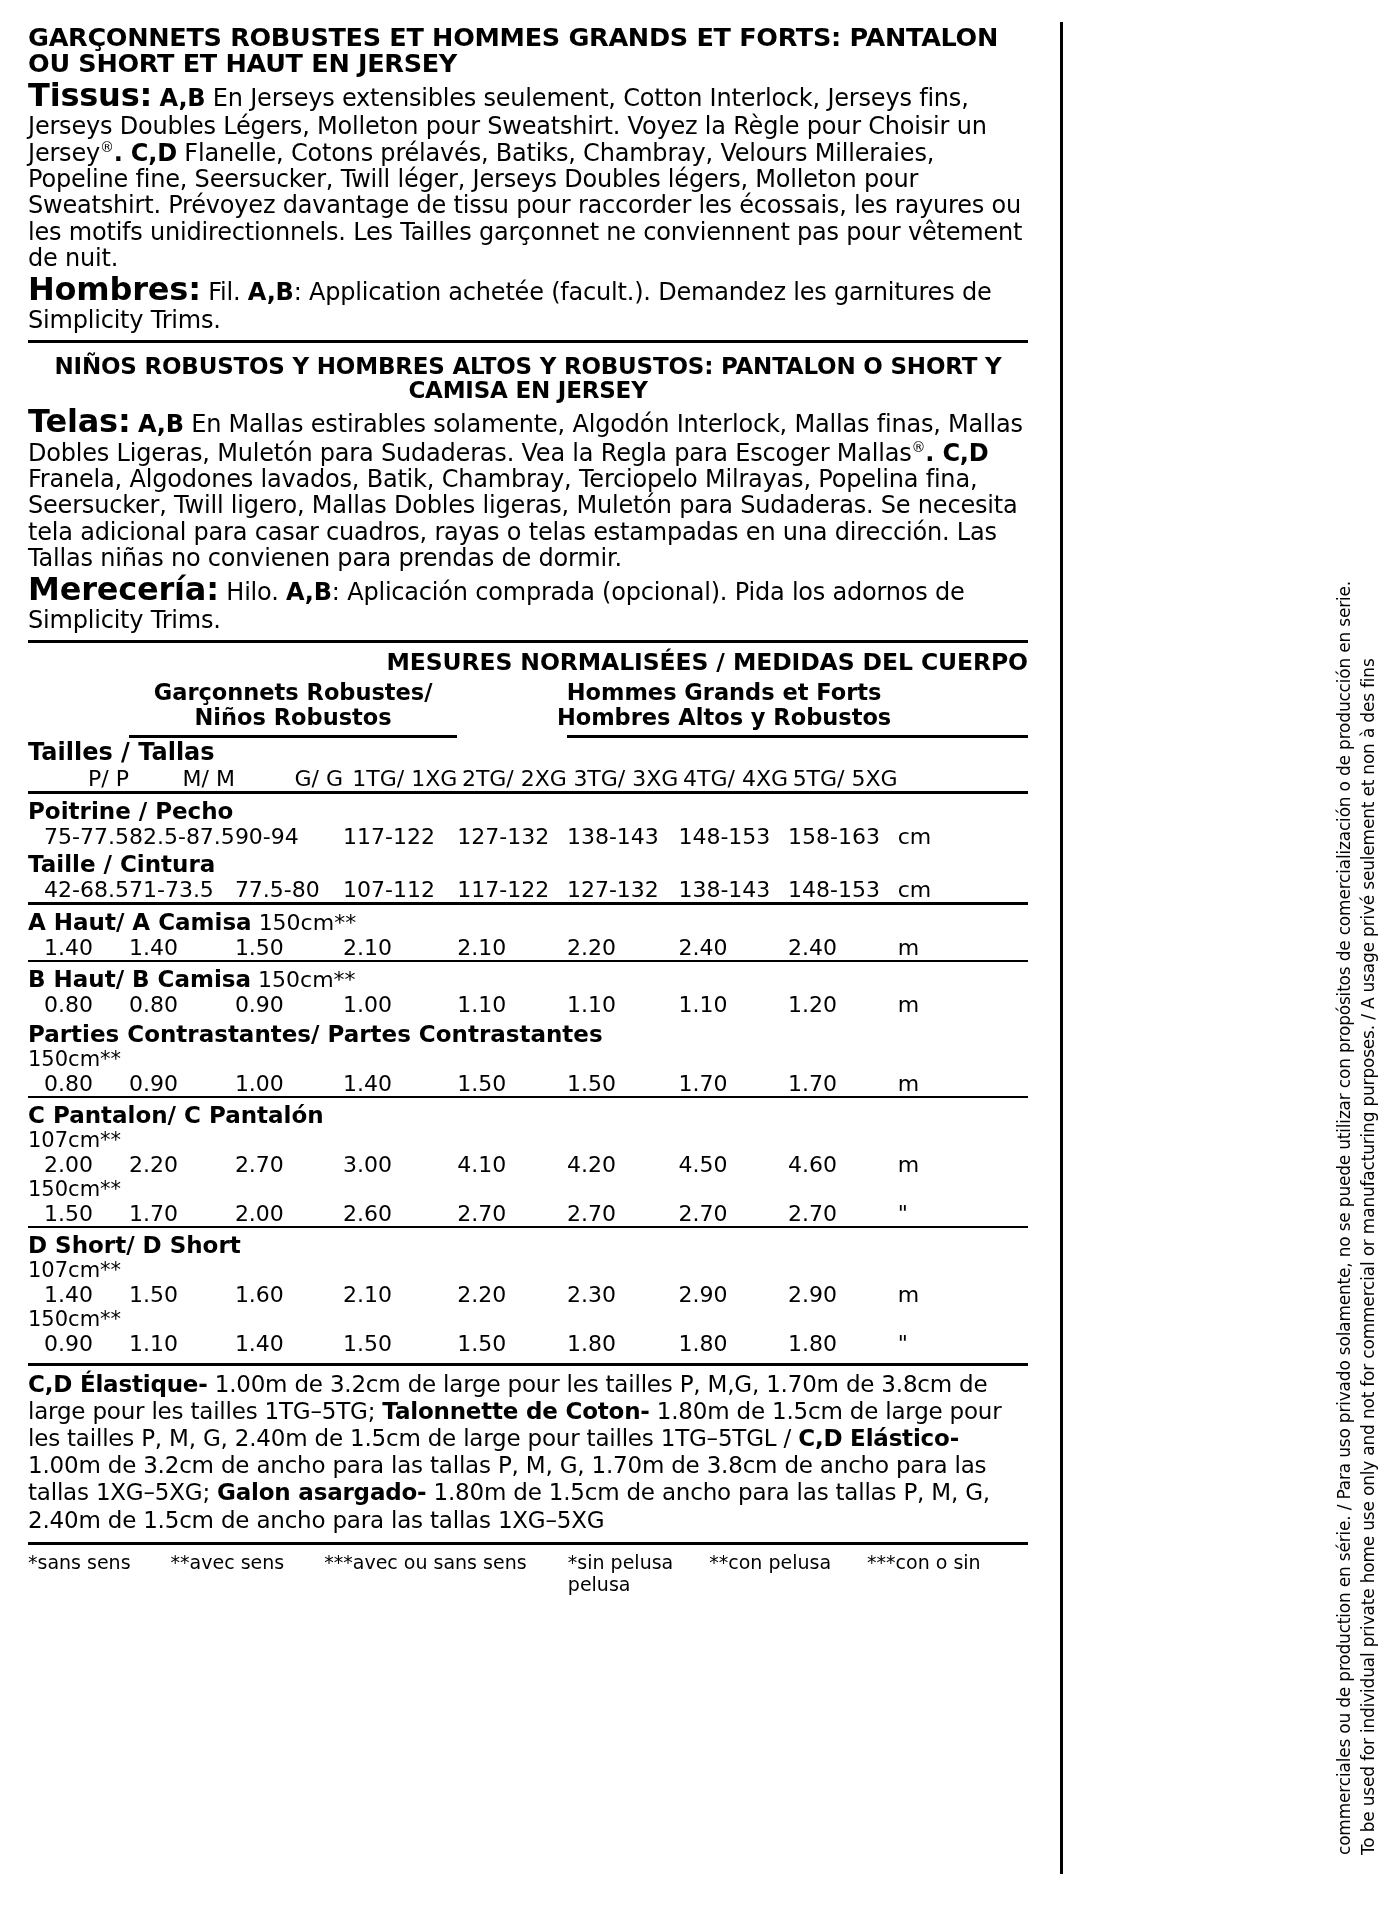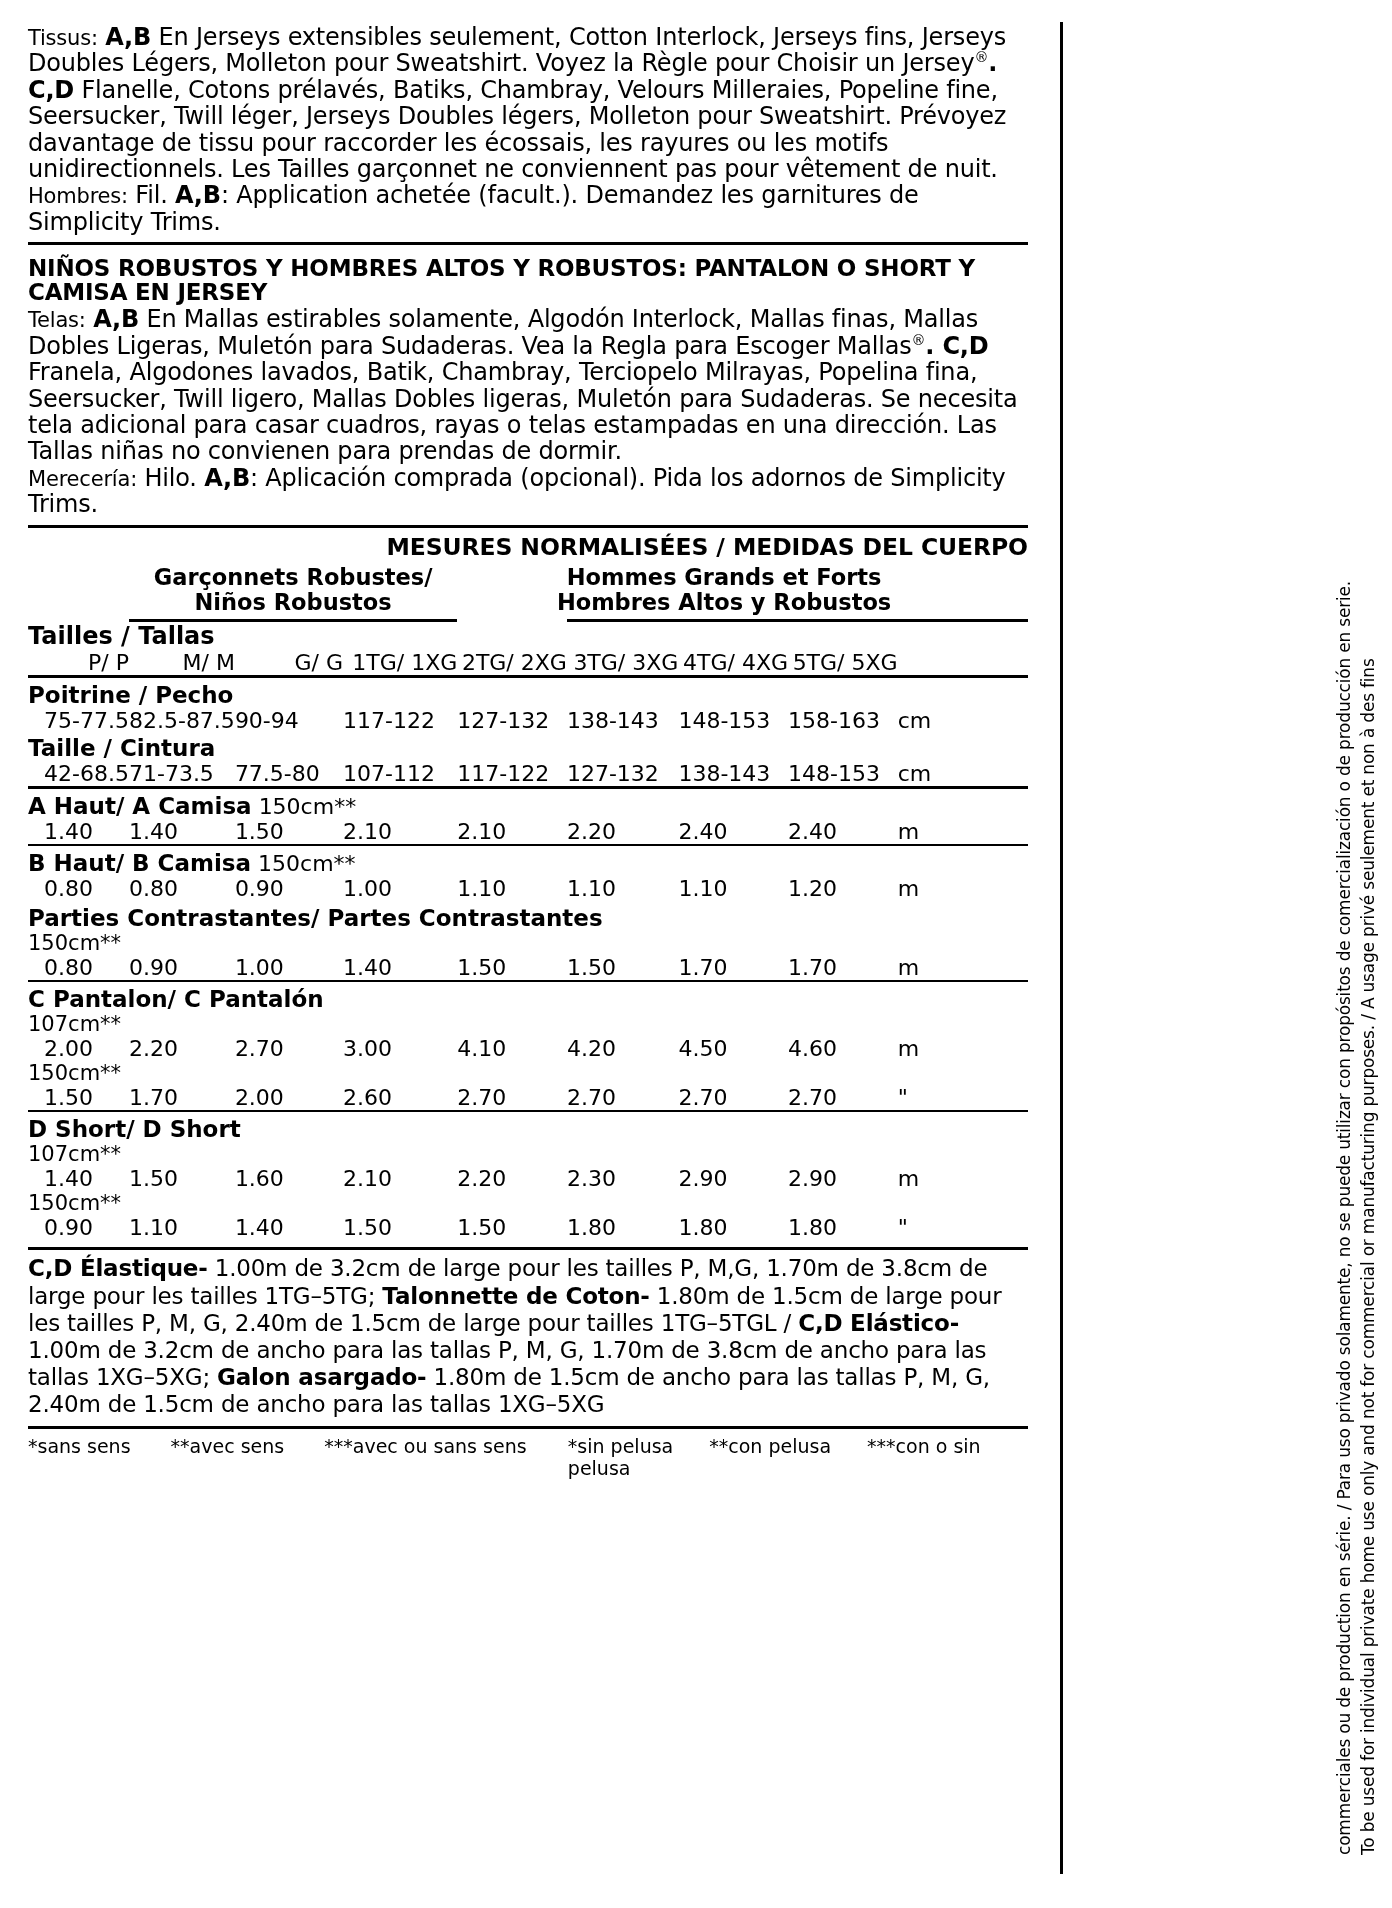--- a/index.html
+++ b/index.html
@@ -75,36 +75,37 @@
   .para {
     font-size: 24px;
     line-height: 1.10;
     margin: 0;
     letter-spacing: -0.2px;
   }
   .para .b {
     font-weight: bold;
   }
   .para .lbl {
-    font-weight: normal;
-    font-size: 21px;
+    font-weight: bold;
+    font-size: 32px;
   }
   .rule {
     border: none;
     border-top: 3px solid #000;
     margin: 7px 0 5px 0;
     height: 0;
   }
   h2.head2 {
     font-family: "DejaVu Sans", sans-serif;
     font-weight: bold;
     font-size: 23px;
     line-height: 1.05;
     margin: 11px 0 2px 0;
     letter-spacing: -0.2px;
+    text-align: center;
   }
   .secttitle {
     font-weight: bold;
     font-size: 23.5px;
     margin: 4px 0 4px 0;
     letter-spacing: -0.1px;
     text-align: right;
   }
 
   
@@ -186,20 +187,21 @@
 
   <div class="vline"></div>
 
   <div class="side-legal">
     <div class="vtext v1">To be used for individual private home use only and not for commercial or manufacturing purposes. / A usage privé seulement et non à des fins</div>
     <div class="vtext v2">commerciales ou de production en série. / Para uso privado solamente, no se puede utilizar con propósitos de comercialización o de producción en serie.</div>
   </div>
 
   <div class="content">
 
+    <h1 class="head">GARÇONNETS ROBUSTES ET HOMMES GRANDS ET FORTS: PANTALON OU SHORT ET HAUT EN JERSEY</h1>
 
     <p class="para">
       <span class="lbl">Tissus:</span>
       <span class="b">A,B</span><span> En Jerseys extensibles seulement, Cotton Interlock, Jerseys fins, Jerseys Doubles Légers, Molleton pour Sweatshirt. Voyez la Règle pour Choisir un Jersey</span><sup class="reg">®</sup><span class="b">. C,D</span><span> Flanelle, Cotons prélavés, Batiks, Chambray, Velours Milleraies, Popeline fine, Seersucker, Twill léger, Jerseys Doubles légers, Molleton pour Sweatshirt. Prévoyez davantage de tissu pour raccorder les écossais, les rayures ou les motifs unidirectionnels. Les Tailles garçonnet ne conviennent pas pour vêtement de nuit.</span>
     </p>
 
     <p class="para">
       <span class="lbl">Hombres:</span><span> Fil. </span><span class="b">A,B</span><span>: Application achetée (facult.). Demandez les garnitures de Simplicity Trims.</span>
     </p>
 

